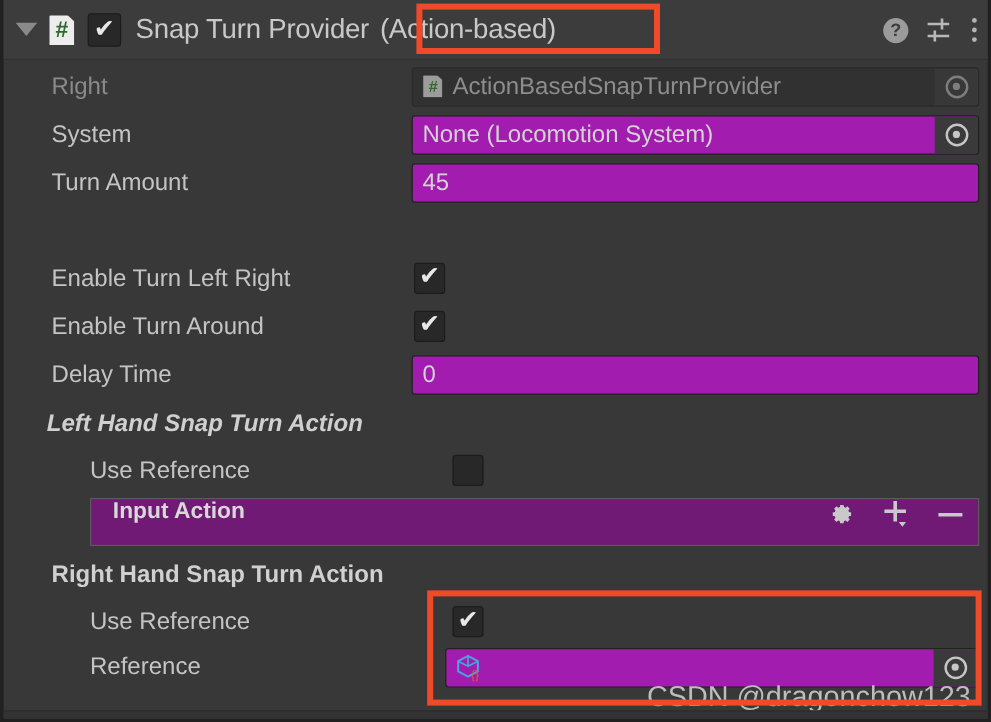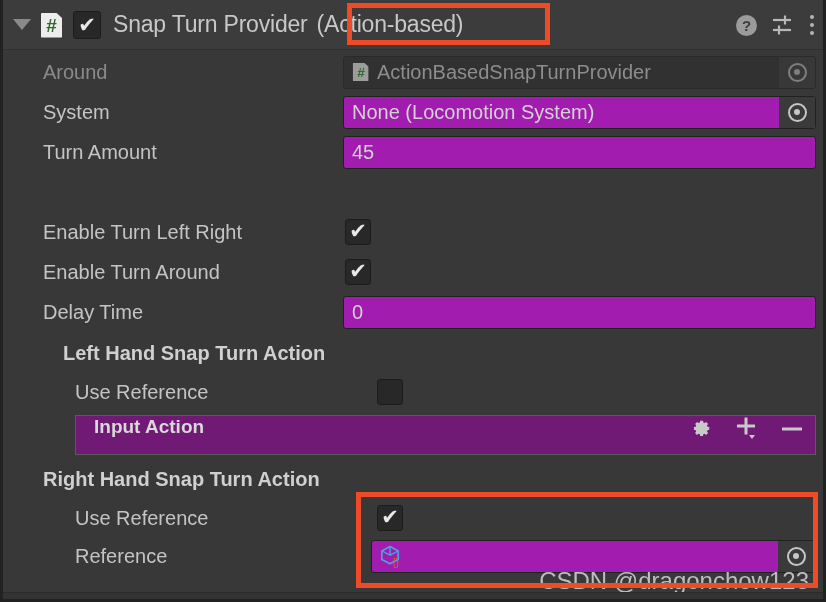--- a/index.html
+++ b/index.html
@@ -295,21 +295,21 @@
         <div class="kebab">
             <i></i>
             <i></i>
             <i></i>
           </div>
       </div>
     </div>
   </div>
 
   <div class="prop-row" style="top:52px;">
-    <div class="prop-label dim" style="margin-left:40px;">Around</div>
+    <div class="prop-label dim" style="margin-left:40px;">Right</div>
     <div class="field disabled">
       <div class="script-icon" style="width:23px;height:24px;margin-left:6px;transform:scale(0.85);">
         <div class="page" style="left:1px;top:1px;width:19px;height:22px;background:#9C9C9C;"></div>
         <div class="hash" style="width:22px;height:24px;line-height:25px;font-size:16px;color:#2F6B2F;">#</div>
       </div>
       <div class="field-text" style="padding-left:4px;">ActionBasedSnapTurnProvider</div>
       <div class="objpicker">
         <div class="ring">
             <i></i>
           </div>
@@ -352,21 +352,21 @@
   </div>
 
   <div class="prop-row" style="top:292px;">
     <div class="prop-label" style="margin-left:40px;">Delay Time</div>
     <div class="field">
       <div class="field-text">0</div>
     </div>
   </div>
 
   <div class="prop-row" style="top:333px;">
-    <div class="prop-label bold" style="margin-left:60px;">Left Hand Snap Turn Action</div>
+    <div class="prop-label bold" style="margin-left:36px;font-style:italic;">Left Hand Snap Turn Action</div>
   </div>
 
   <div class="prop-row" style="top:372px;">
     <div class="prop-label" style="margin-left:72px;">Use Reference</div>
     <div class="checkbox" style="left:374px;"></div>
   </div>
 
   <div class="action-box" style="top:415px;">
     <div class="title">Input Action</div>
     <div class="action-tools">

